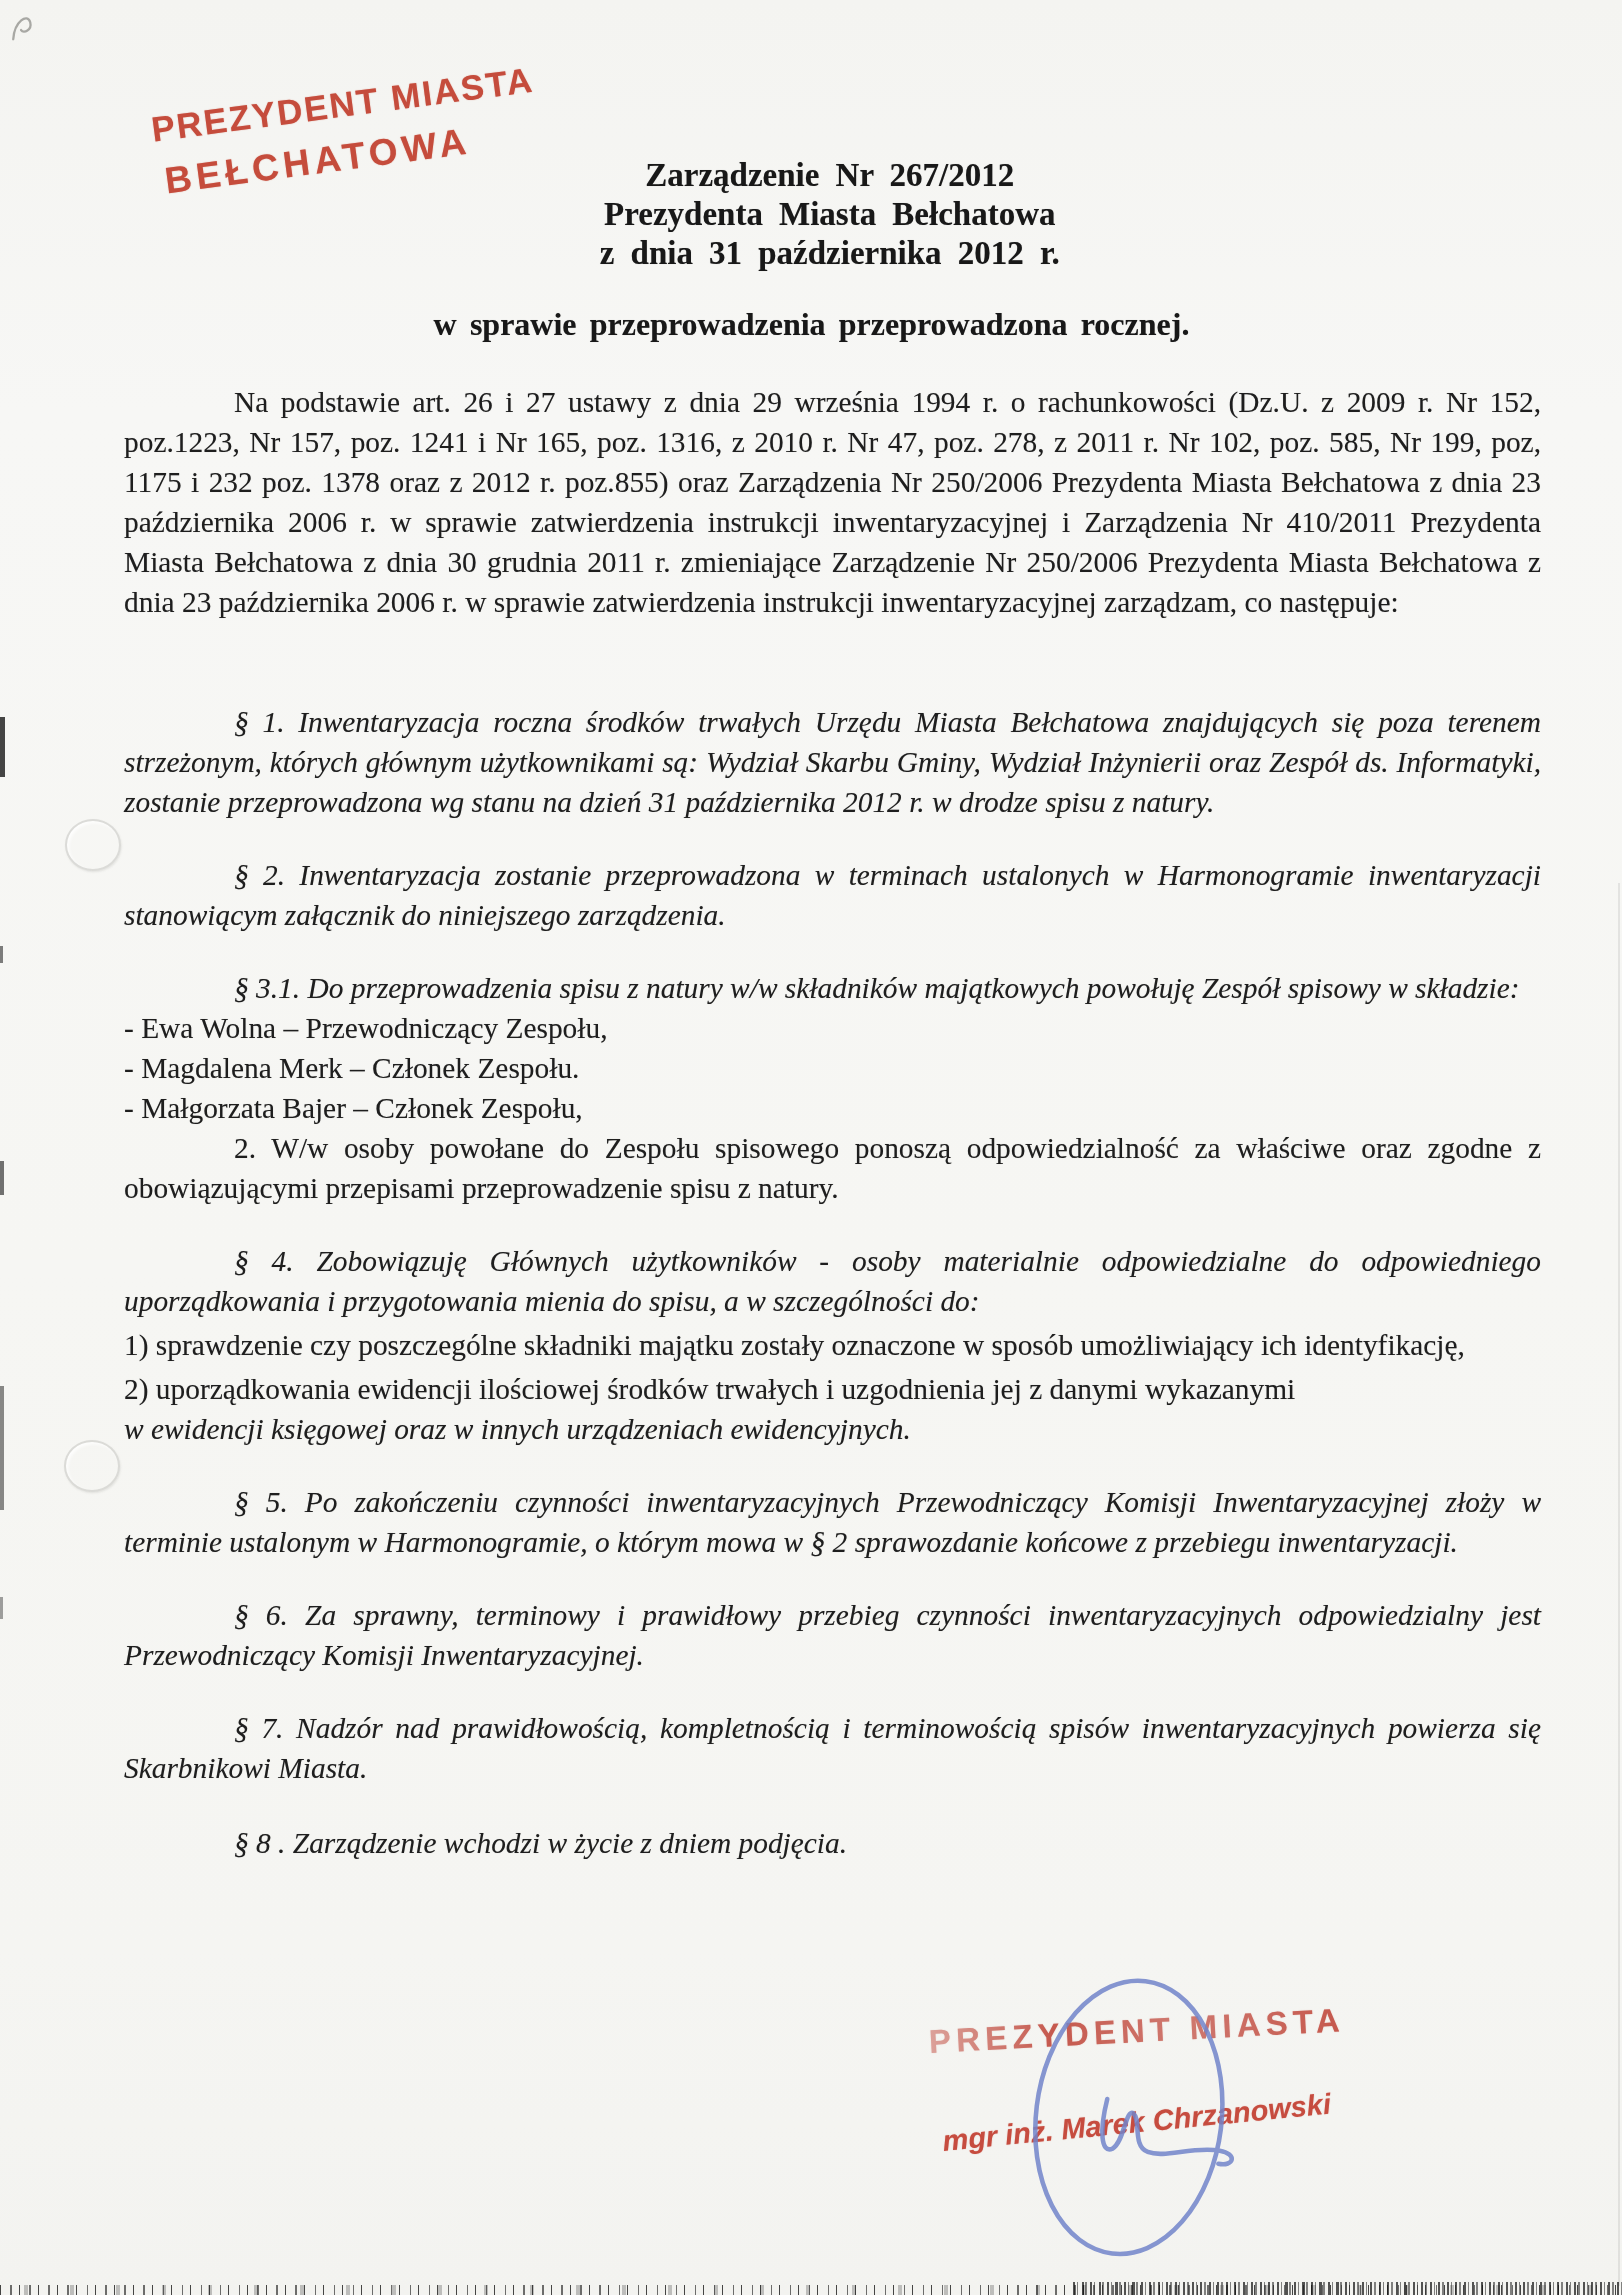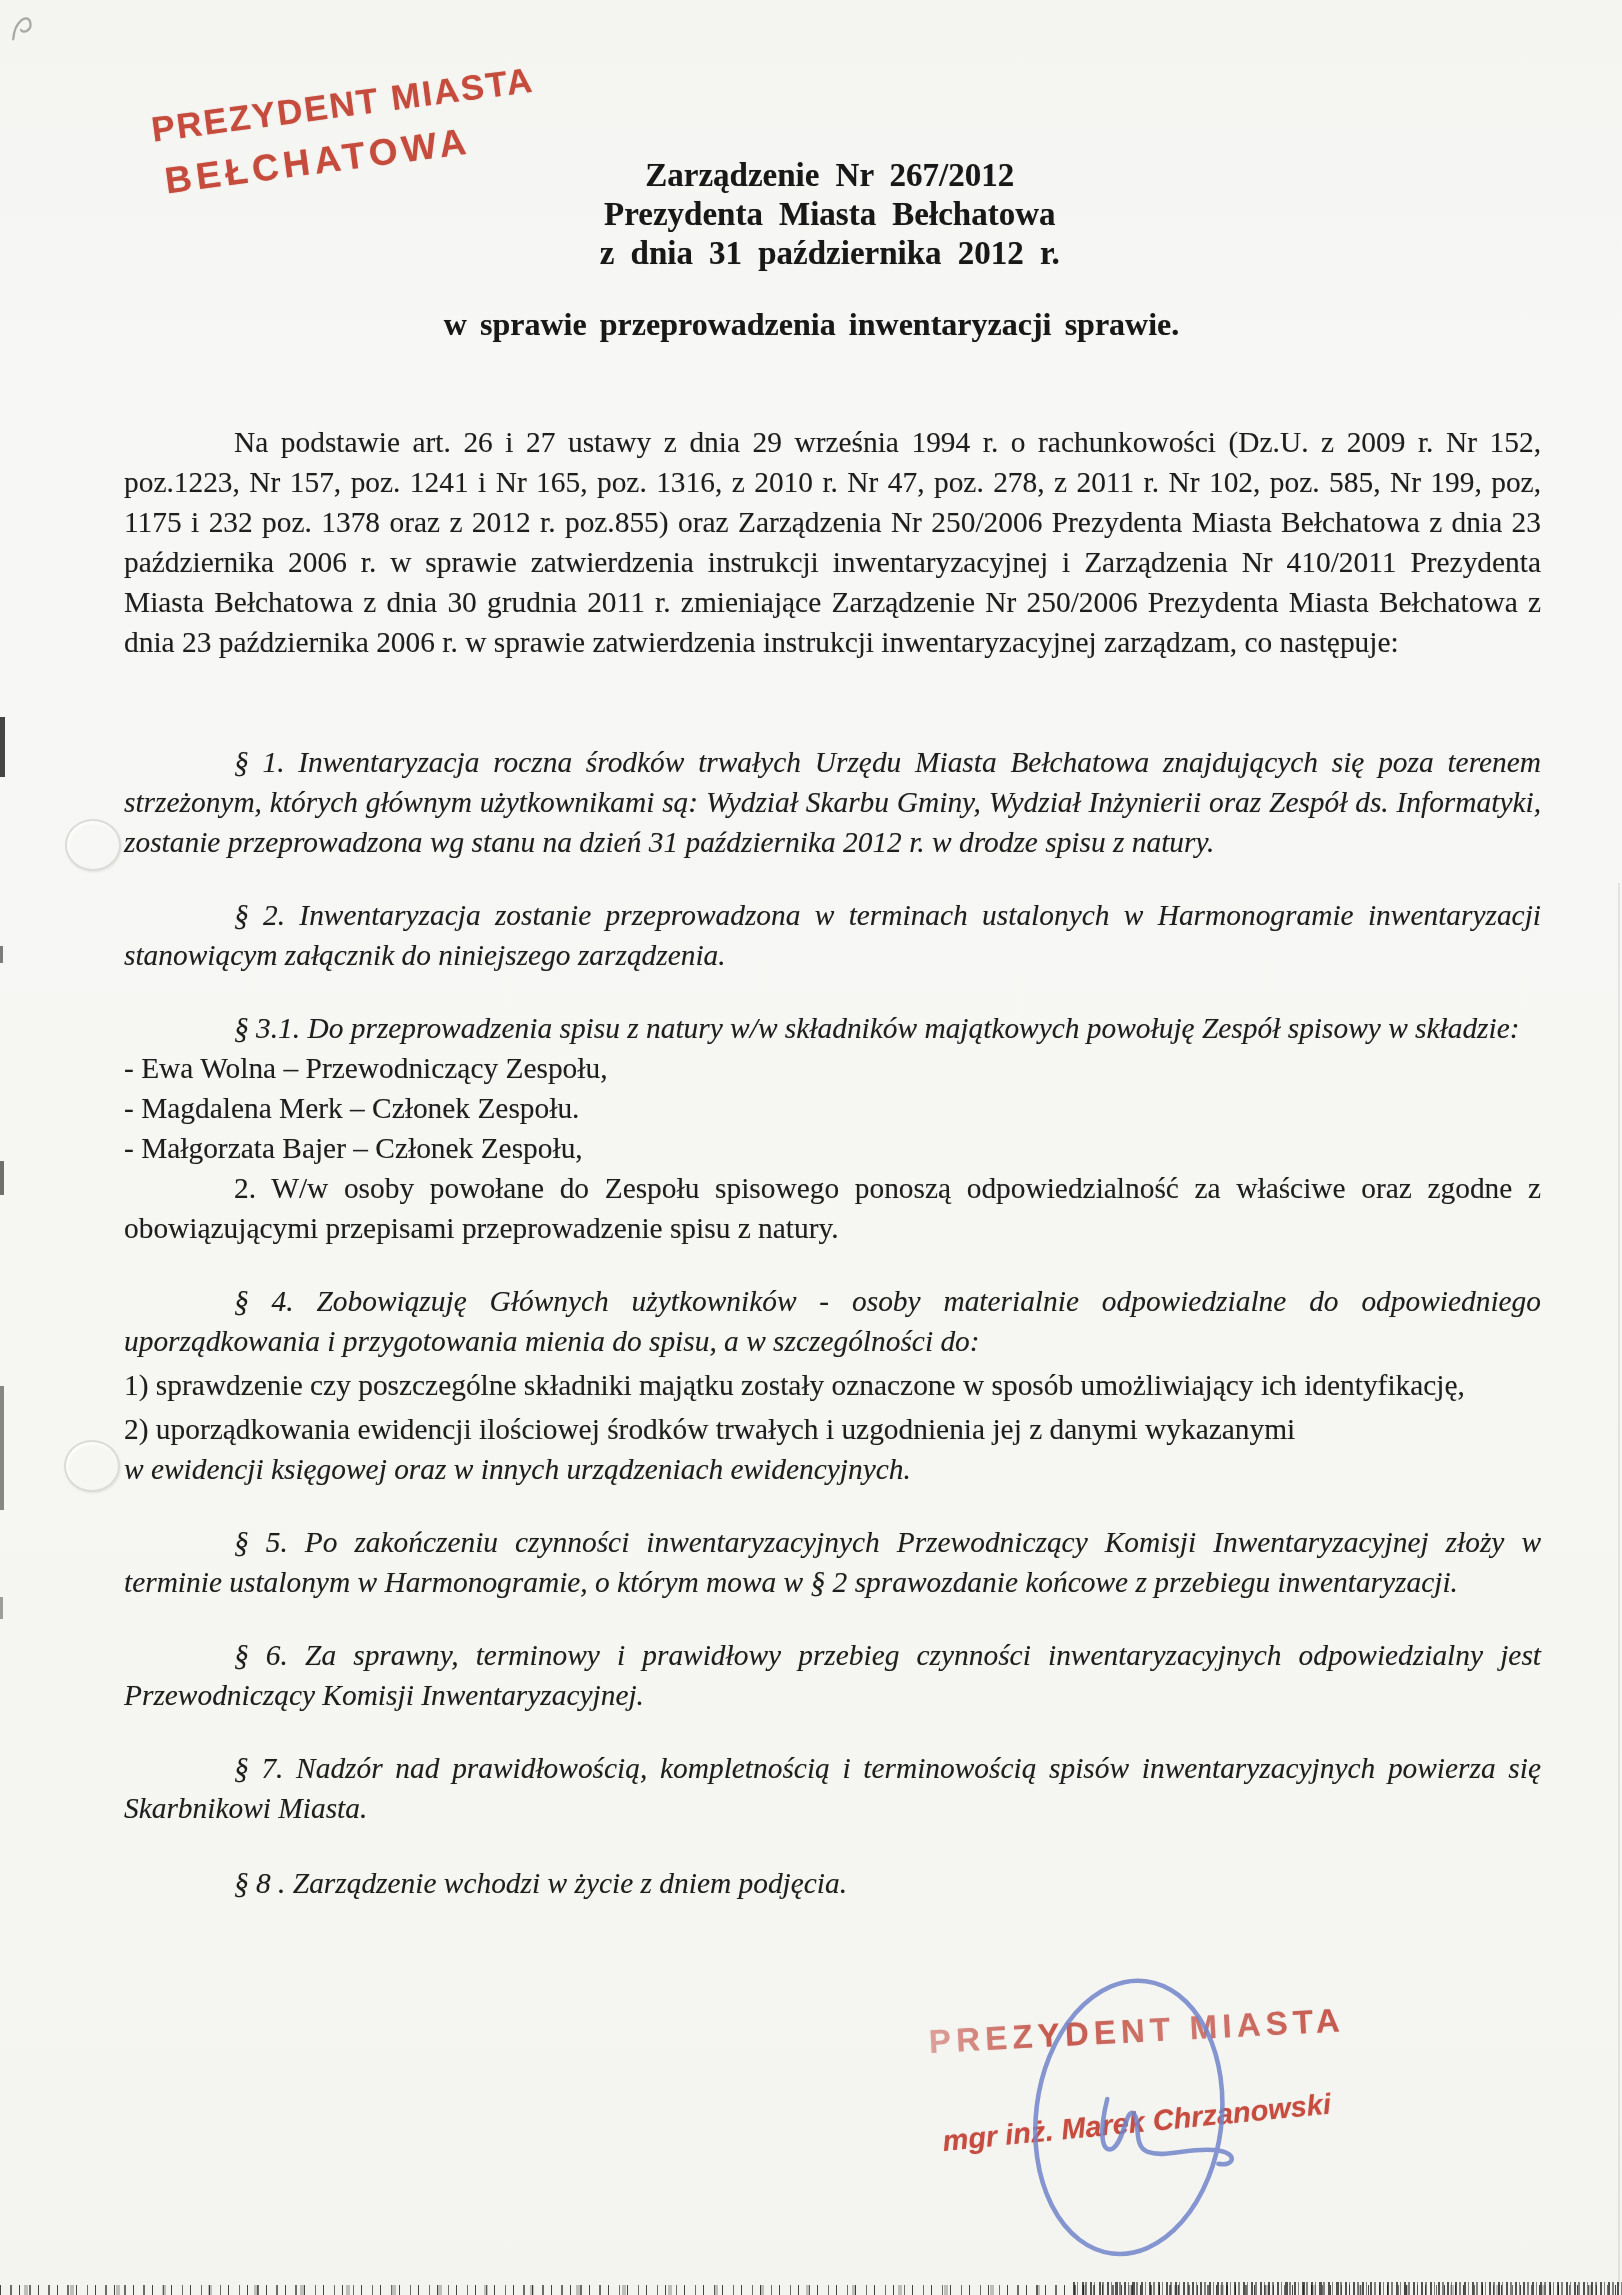--- a/index.html
+++ b/index.html
@@ -77,21 +77,21 @@
   }
   .subject-line {
     position:absolute; left:0; top:306px; width:1623px;
     text-align:center; font-weight:bold; font-size:32px;
     word-spacing:5.2px; color:#181818;
     text-shadow:0 0 0.7px rgba(30,30,30,.4);
   }
 
   
   .body-text {
-    position:absolute; left:124px; top:422px; width:1417px;
+    position:absolute; left:124px; top:382px; width:1417px;
     font-size:29.4px; line-height:40px; text-align:justify;
     color:#1e1e1e; text-shadow:0 0 0.7px rgba(40,40,40,.35);
   }
   .body-text p { margin:0; }
   .preamble { text-indent:110px; }
   .sec { text-indent:110px; margin-top:33px !important;font-style:italic; }
   .sec1 { margin-top:80px !important; }
   .member { text-indent:0; margin:0; }
   .s32 { text-indent:110px; margin-top:0 !important; }
   .s4item { margin-top:3.9px !important; padding-left:64px; text-indent:-64px; }
@@ -118,21 +118,21 @@
   <div class="stamp-top">
     <div class="l1">PREZYDENT MIASTA</div>
     <div class="l2">BEŁCHATOWA</div>
   </div>
 
   <div class="title-block">
     <div>Zarządzenie Nr 267/2012</div>
     <div>Prezydenta Miasta Bełchatowa</div>
     <div>z dnia 31 października 2012 r.</div>
   </div>
-  <div class="subject-line">w sprawie przeprowadzenia inwentaryzacji sprawie.</div>
+  <div class="subject-line">w sprawie przeprowadzenia przeprowadzona rocznej.</div>
 
   <div class="body-text">
     <p class="preamble">Na podstawie art. 26 i 27 ustawy z dnia 29 września 1994 r. o rachunkowości (Dz.U. z 2009 r. Nr 152, poz.1223, Nr 157, poz. 1241 i Nr 165, poz. 1316, z 2010 r. Nr 47, poz. 278, z 2011 r. Nr 102, poz. 585, Nr 199, poz, 1175 i 232 poz. 1378 oraz z 2012 r. poz.855) oraz Zarządzenia Nr 250/2006 Prezydenta Miasta Bełchatowa z dnia 23 października 2006 r. w sprawie zatwierdzenia instrukcji inwentaryzacyjnej i Zarządzenia Nr 410/2011 Prezydenta Miasta Bełchatowa z dnia 30 grudnia 2011 r. zmieniające Zarządzenie Nr 250/2006 Prezydenta Miasta Bełchatowa z dnia 23 października 2006 r. w sprawie zatwierdzenia instrukcji inwentaryzacyjnej zarządzam, co następuje:</p>
     <p class="sec sec1">§ 1. Inwentaryzacja roczna środków trwałych Urzędu Miasta Bełchatowa znajdujących się poza terenem strzeżonym, których głównym użytkownikami są: Wydział Skarbu Gminy, Wydział Inżynierii oraz Zespół ds. Informatyki, zostanie przeprowadzona wg stanu na dzień 31 października 2012 r. w drodze spisu z natury.</p>
     <p class="sec">§ 2. Inwentaryzacja zostanie przeprowadzona w terminach ustalonych w Harmonogramie inwentaryzacji stanowiącym załącznik do niniejszego zarządzenia.</p>
     <p class="sec">§ 3.1. Do przeprowadzenia spisu z natury w/w składników majątkowych powołuję Zespół spisowy w składzie:</p>
     <p class="member">- Ewa Wolna – Przewodniczący Zespołu,</p>
     <p class="member">- Magdalena Merk – Członek Zespołu.</p>
     <p class="member">- Małgorzata Bajer – Członek Zespołu,</p>
     <p class="s32">2. W/w osoby powołane do Zespołu spisowego ponoszą odpowiedzialność za właściwe oraz zgodne z obowiązującymi przepisami przeprowadzenie spisu z natury.</p>

